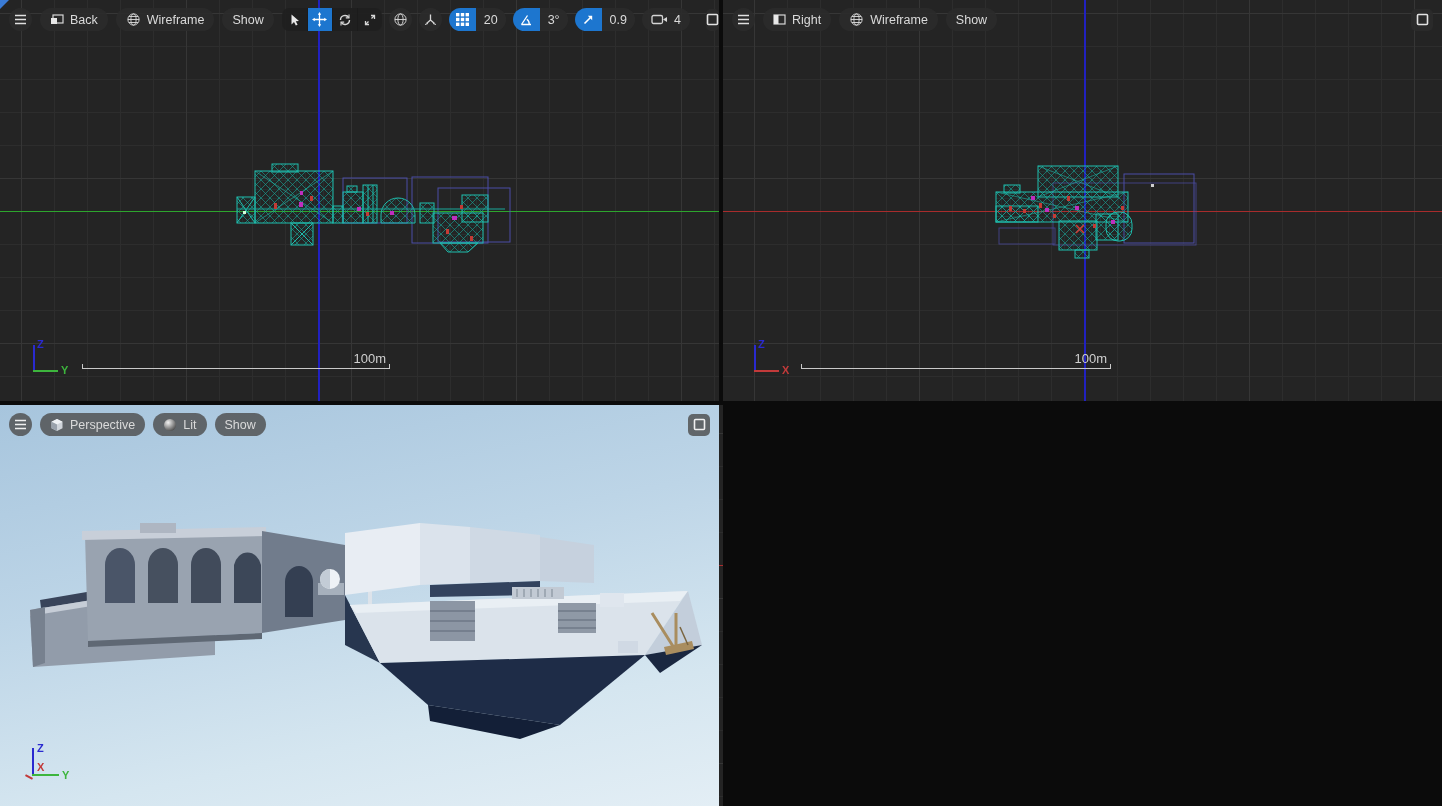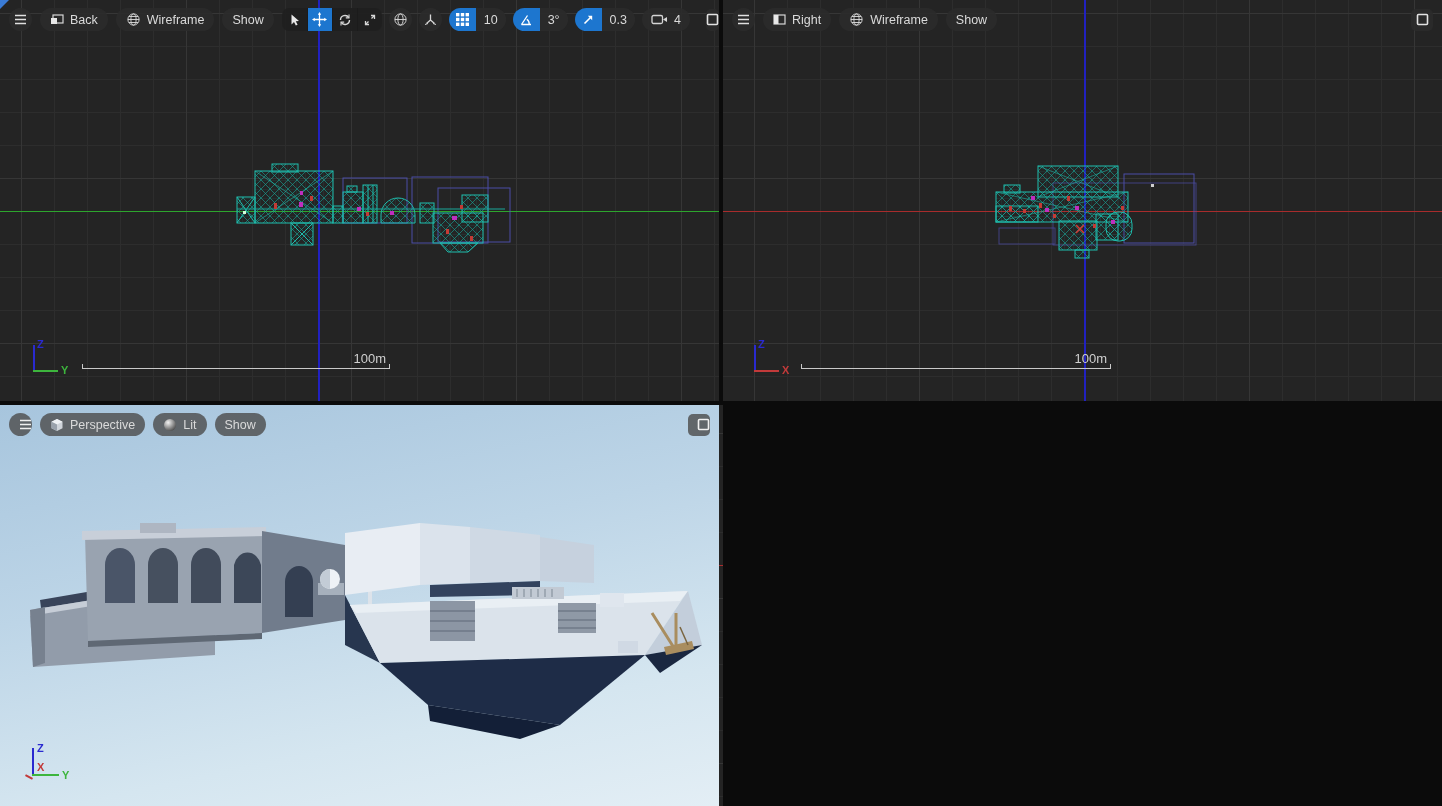--- a/index.html
+++ b/index.html
@@ -24,21 +24,21 @@
   .axis-h { position:absolute; left:0; right:0; height:1px; z-index:1; }
   .axis-v { position:absolute; top:0; bottom:0; width:2px; z-index:1; }
   .wire-svg { position:absolute; left:0; top:0; z-index:2; }
 
   
   .vp-toolbar { position:absolute; top:8px; left:9px; right:9px; display:flex;
                 align-items:center; gap:8px; z-index:6; }
   .pill { display:flex; align-items:center; gap:6px; height:23px; padding:0 10px;
           border-radius:12px; background:rgba(43,43,43,.93); color:#dadada;
           font-size:12.5px; white-space:nowrap; cursor:default; }
-  .persp .pill, .persp .circle-btn, .persp .sq-btn { background:rgba(78,78,78,.82);justify-content:flex-end; }
+  .persp .pill, .persp .circle-btn, .persp .sq-btn { background:rgba(78,78,78,.82); }
   .circle-btn { width:23px; height:23px; border-radius:50%; background:rgba(43,43,43,.93);
                 display:flex; align-items:center; justify-content:center; flex:none; }
   .sq-btn { width:22px; height:22px; border-radius:5px; background:rgba(43,43,43,.93);
             display:flex; align-items:center; justify-content:center; margin-left:auto; }
   .tools-cluster { display:flex; align-items:center; gap:7px; margin-left:auto; margin-right:8px; }
   .tool-group { display:flex; background:rgba(32,32,32,.95); border-radius:7px; overflow:hidden; }
   .tool-btn { width:25px; height:23px; display:flex; align-items:center; justify-content:center; }
   .tool-btn + .tool-btn { border-left:1px solid #1b1b1b; }
   .tool-btn.active { background:#1d76cf; }
   .snap-group { display:flex; height:23px; border-radius:12px; overflow:hidden; }
@@ -197,21 +197,21 @@
                   <rect x="0" y="4.8" width="3.4" height="3.4"></rect>
                   <rect x="4.8" y="4.8" width="3.4" height="3.4"></rect>
                   <rect x="9.6" y="4.8" width="3.4" height="3.4"></rect>
                   <rect x="0" y="9.6" width="3.4" height="3.4"></rect>
                   <rect x="4.8" y="9.6" width="3.4" height="3.4"></rect>
                   <rect x="9.6" y="9.6" width="3.4" height="3.4"></rect>
                 </g>
               </svg>
           </div>
           <div class="snap-val-seg">
-            <span>10</span>
+            <span>20</span>
           </div>
         </div>
         <div class="snap-group">
           <div class="snap-icon-seg">
             <svg width="14" height="14" viewBox="0 0 14 14" fill="none" stroke="#fff" stroke-width="1.3">
                 <path d="M2.5 11.5 L8.5 2.5"></path>
                 <path d="M2.5 11.5 H12"></path>
                 <path d="M7.8 6.2 A5.5 5.5 0 0 1 10.2 11.2"></path>
               </svg>
           </div>
@@ -220,21 +220,21 @@
           </div>
         </div>
         <div class="snap-group">
           <div class="snap-icon-seg">
             <svg width="13" height="13" viewBox="0 0 13 13">
                 <path d="M2.5 10.5 L8.5 4.5" stroke="#fff" stroke-width="1.6"></path>
                 <path d="M5.8 2.8 H10.2 V7.2 Z" fill="#fff"></path>
               </svg>
           </div>
           <div class="snap-val-seg">
-            <span>0.3</span>
+            <span>0.9</span>
           </div>
         </div>
         <div class="pill" style="padding:0 9px;">
           <svg width="17" height="13" viewBox="0 0 17 13">
               <rect x="1" y="2.5" width="10.5" height="8" rx="1.5" fill="none" stroke="#d6d6d6" stroke-width="1.3"></rect>
               <path d="M12 6.5 L16 4 V9 Z" fill="#d6d6d6"></path>
             </svg>
           <span>4</span>
         </div>
       </div>

